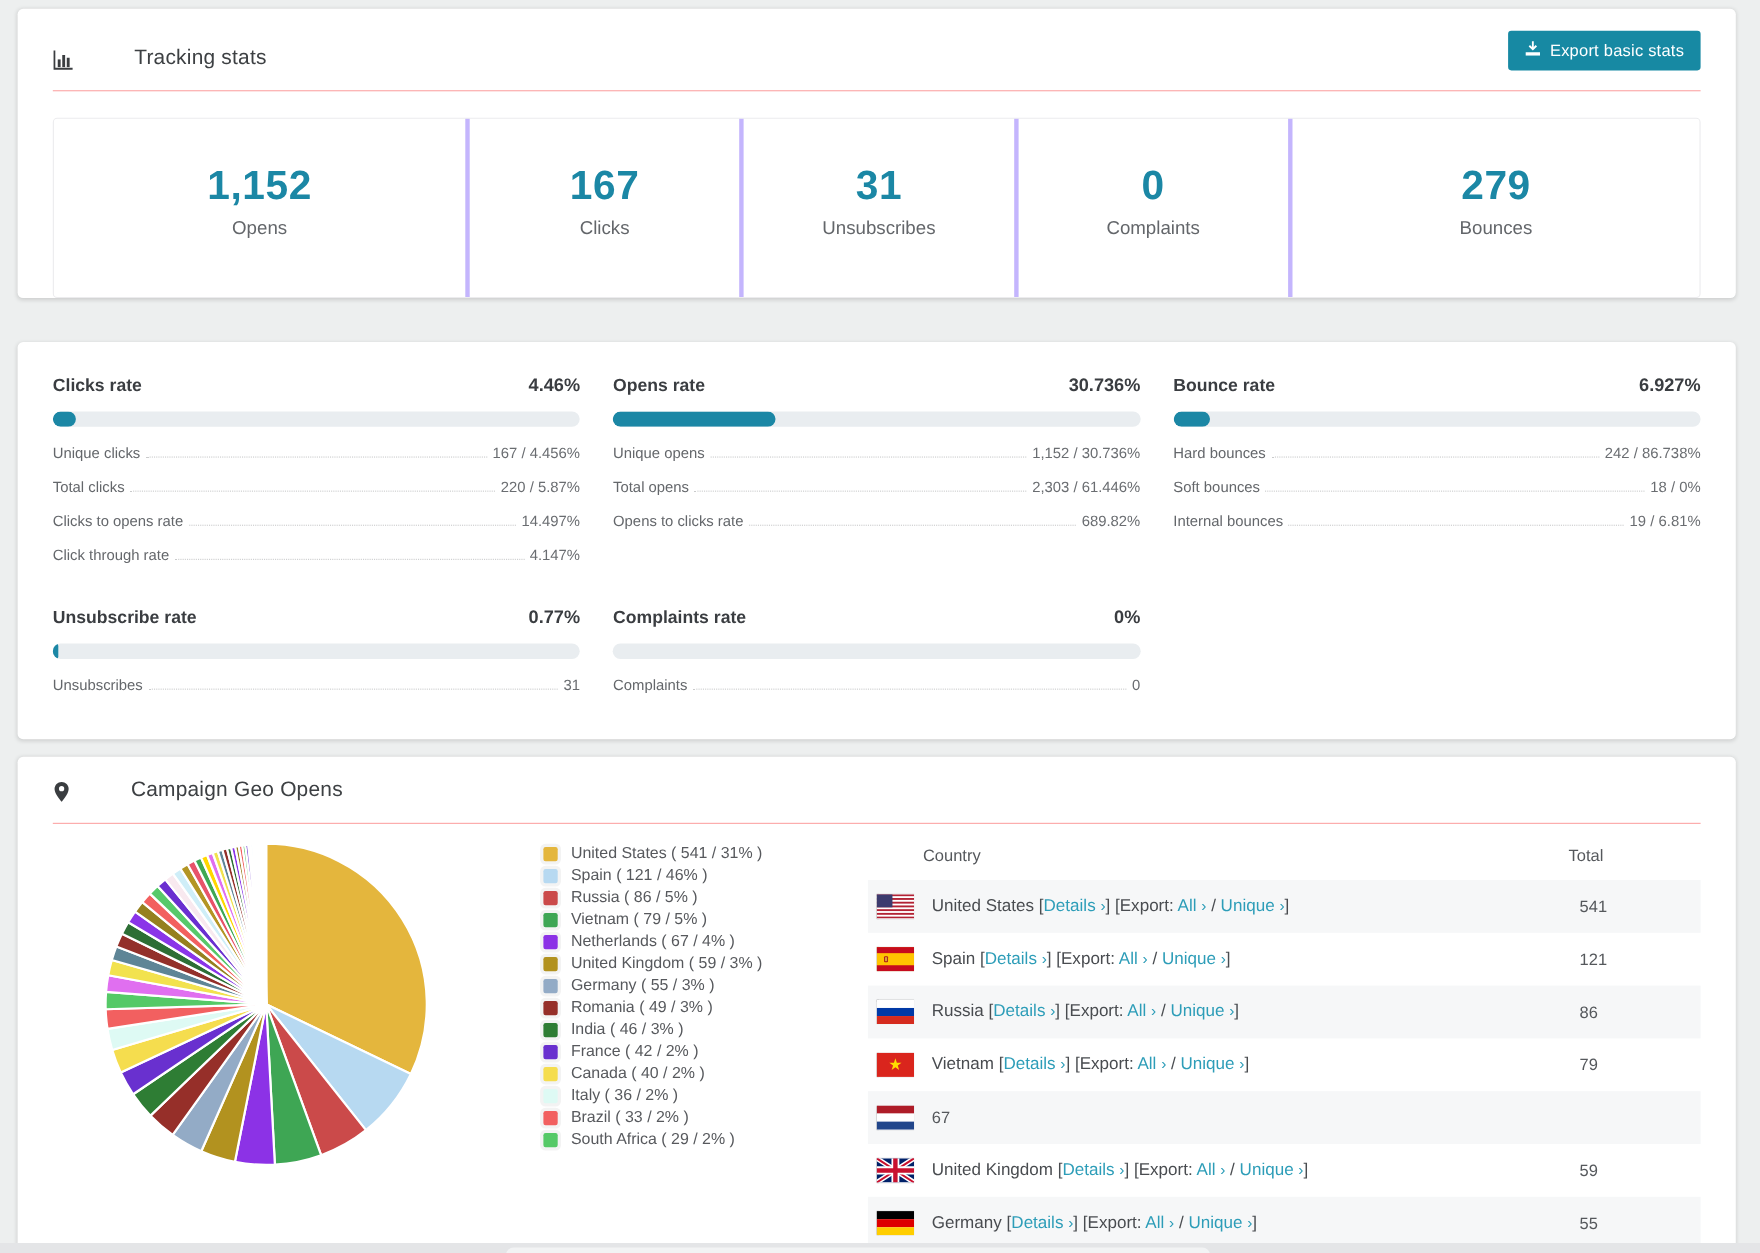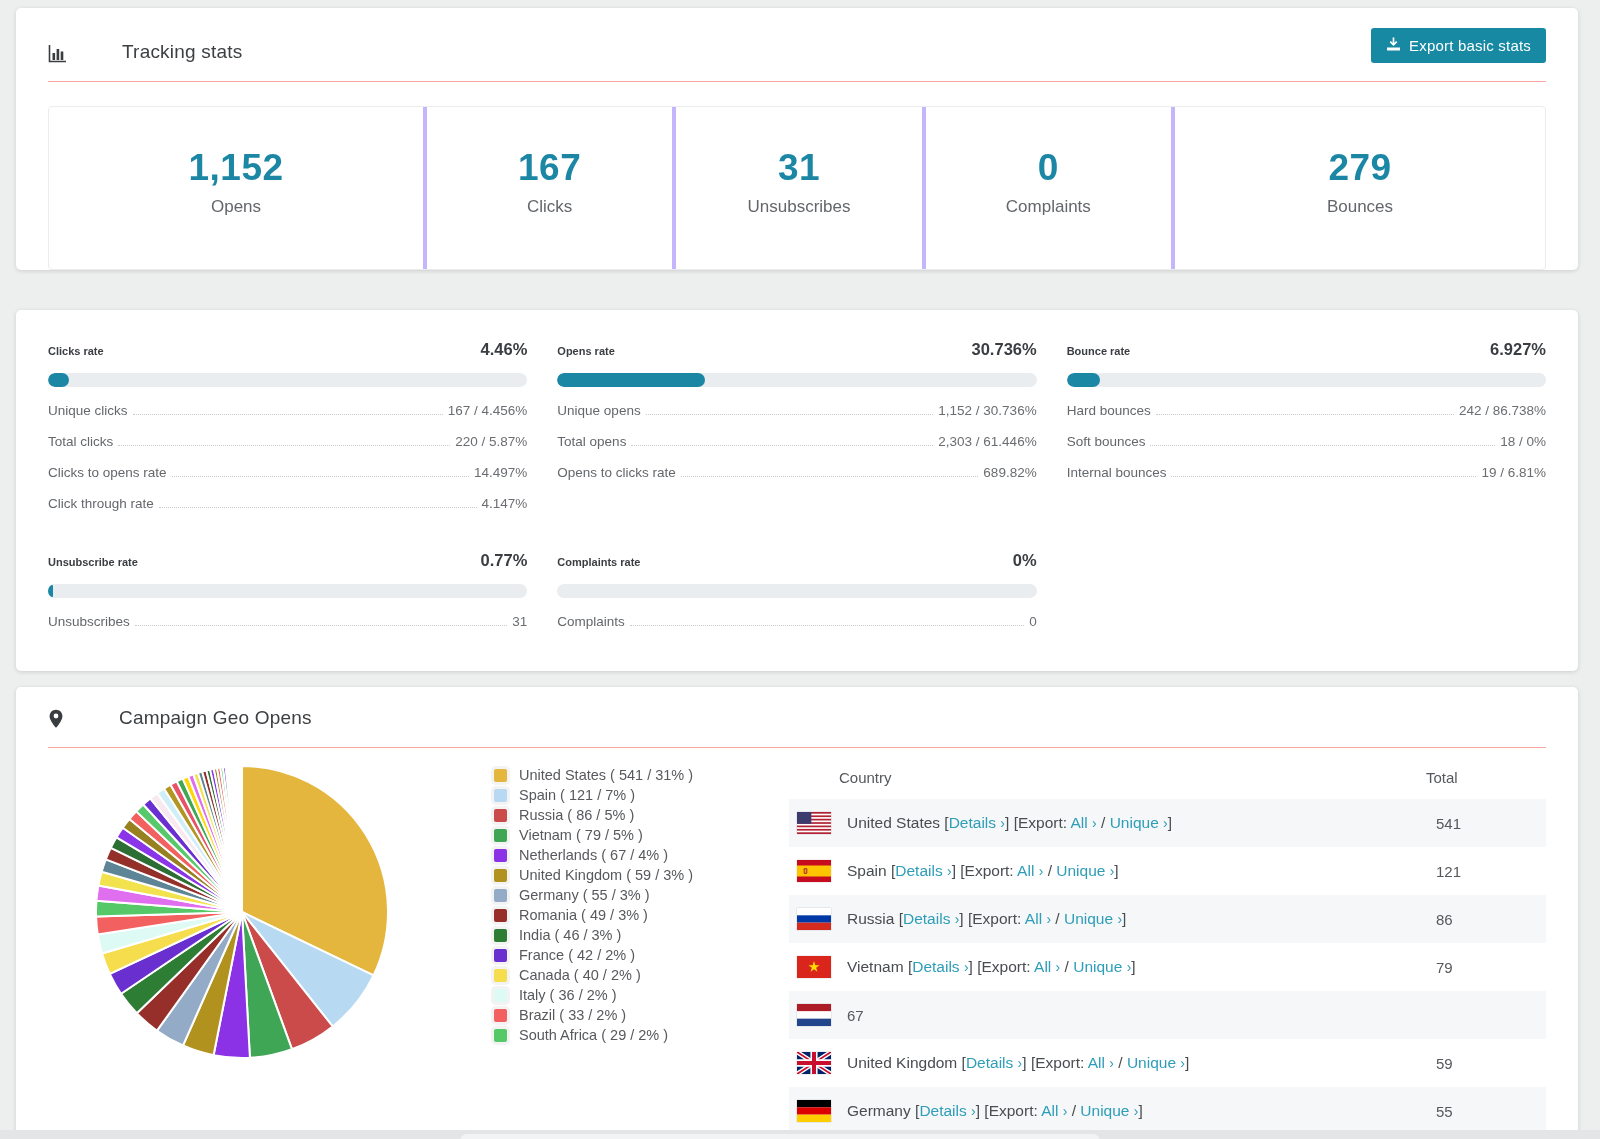--- a/index.html
+++ b/index.html
@@ -41,21 +41,21 @@
   .stat-cell:first-child{border-left:none;}
   .stat-value{font-size:37px;font-weight:bold;color:#1b87a5;letter-spacing:.5px;}
   .stat-label{font-size:17px;color:#63666a;margin-top:8px;}
   
   .rates-card{
     display:grid;grid-template-columns:repeat(3,1fr);
     column-gap:30px;row-gap:36px;
     padding:26px 32px 42px;align-items:start;
   }
   .rate-head{display:flex;justify-content:space-between;align-items:baseline;margin:4px 0 14px;}
-  .rate-title{font-size:11px;font-weight:bold;color:#3a3d41;}
+  .rate-title{font-size:16px;font-weight:bold;color:#3a3d41;}
   .rate-value{font-size:16.5px;font-weight:bold;color:#3a3d41;}
   .bar{height:14px;background:#e9edf0;border-radius:7px;position:relative;overflow:hidden;}
   .bar-fill{position:absolute;left:0;top:0;bottom:0;background:#1b87a5;border-radius:7px;}
   .rate-row{display:flex;align-items:flex-end;font-size:13.5px;color:#6a6d71;margin-top:16px;}
   .rate-row .leader{flex:1;border-bottom:1px dotted #c9cacb;margin:0 5px 3px;}
   .rate-row .rlabel{color:#64676b;}
   .rate-row .rvalue{color:#6a6d71;white-space:nowrap;}
   
   .geo-card{height:554px;overflow:hidden;}
   .geo-body{display:flex;padding:8px 32px 0;height:380px;overflow:hidden;}
@@ -314,21 +314,21 @@
             <path d="M150,150 L149.45,4.00 A146,146 0 0 1 150.00,4.00 Z" fill="#f2605f" stroke="#ffffff" stroke-width="2" stroke-linejoin="round"></path>
           </svg>
       </div>
       <ul class="legend" id="legendList">
           <li>
             <span class="swatch" style="background: rgb(228, 182, 61);"></span>
             <span>United States ( 541 / 31% )</span>
           </li>
           <li>
             <span class="swatch" style="background: rgb(183, 217, 241);"></span>
-            <span>Spain ( 121 / 7% )</span>
+            <span>Spain ( 121 / 46% )</span>
           </li>
           <li>
             <span class="swatch" style="background: rgb(203, 74, 74);"></span>
             <span>Russia ( 86 / 5% )</span>
           </li>
           <li>
             <span class="swatch" style="background: rgb(62, 166, 84);"></span>
             <span>Vietnam ( 79 / 5% )</span>
           </li>
           <li>

